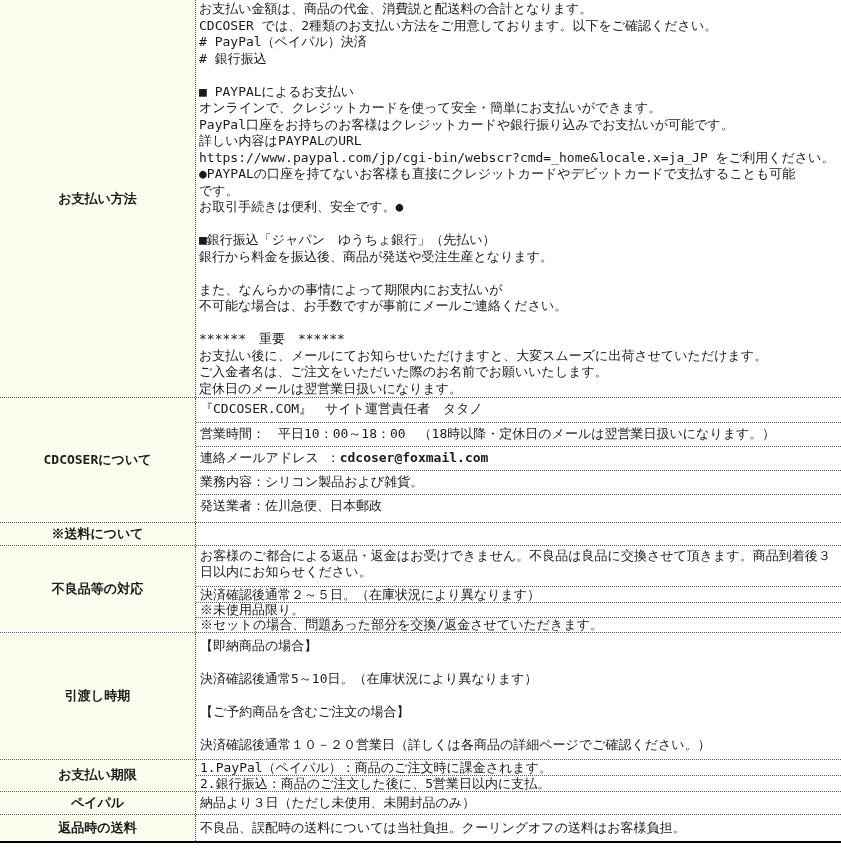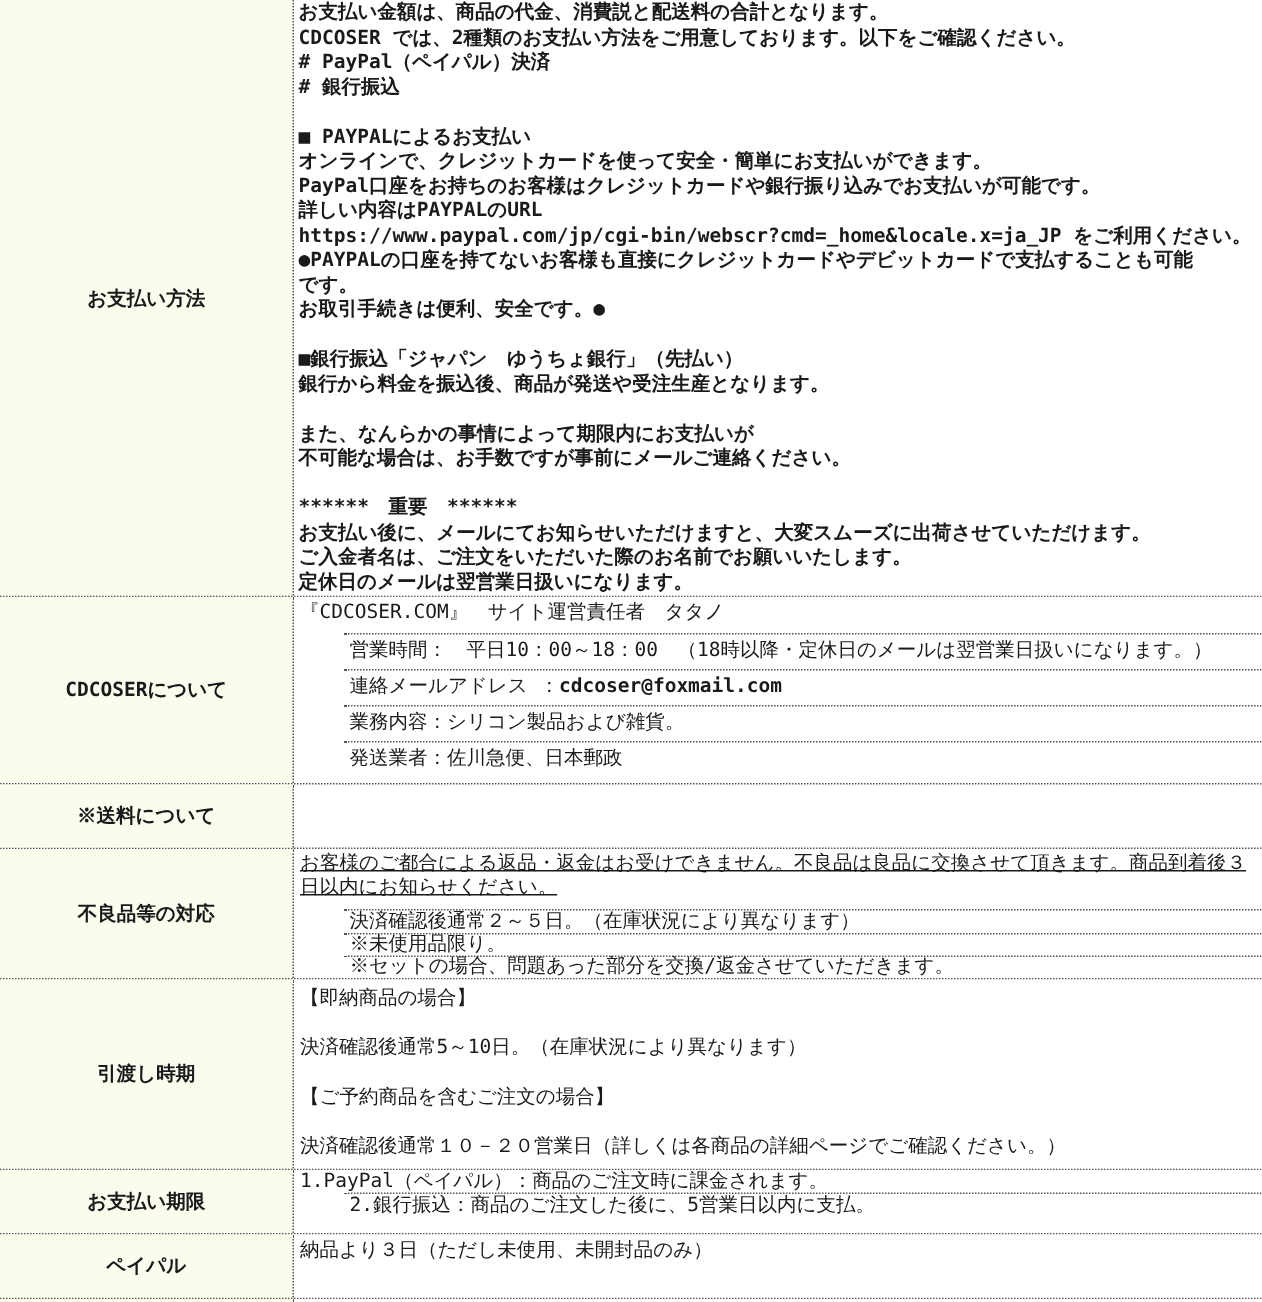--- a/index.html
+++ b/index.html
@@ -17,31 +17,31 @@
   .hdr{
     flex:0 0 196px;
     width:196px;
     background:#fbfbee;
     border-right:1px dotted #555;
     display:flex;align-items:center;justify-content:center;
     text-align:center;
     font-weight:bold;
     font-size:13px;
     box-sizing:border-box;
-    padding:12px 4px;
+    padding:2px 4px;
   }
   .content{flex:1 1 auto;min-width:0;background:#fff;}
   .pm-lines{padding:1px 3px 0 3px;}
-  .pm-line{line-height:16.5px;min-height:16.5px;white-space:pre-wrap;font-weight:bold;}
+  .pm-line{line-height:16.5px;min-height:16.5px;white-space:pre-wrap;}
   .sub{line-height:16px;padding:3px 4px;white-space:pre-wrap;box-sizing:border-box;}
-  .sub + .sub{border-top:1px dotted #555;margin-left:33px;}
+  .sub + .sub{border-top:1px dotted #555;}
   .sub.h24{min-height:24px;}
   .sub.h15{min-height:15px;padding:0 4px;line-height:15px;}
   .sub.h14{min-height:14px;padding:0 4px;line-height:14px;}
-  .sub.tall{min-height:40px;padding:2px 4px;text-decoration:underline;}
+  .sub.tall{min-height:40px;padding:2px 4px;}
   .single{padding:5px 4px;line-height:16px;white-space:pre-wrap;}
   .single.thin{padding:3px 4px;}
   .dl-lines{padding:5px 4px;}
   .dl-line{line-height:16.5px;min-height:16.5px;white-space:pre-wrap;}
   .bold{font-weight:bold;}
   .mh396{min-height:396px;}
   .mh124{min-height:124px;}
   .mh125{min-height:125px;}
 </style>
 </head>

